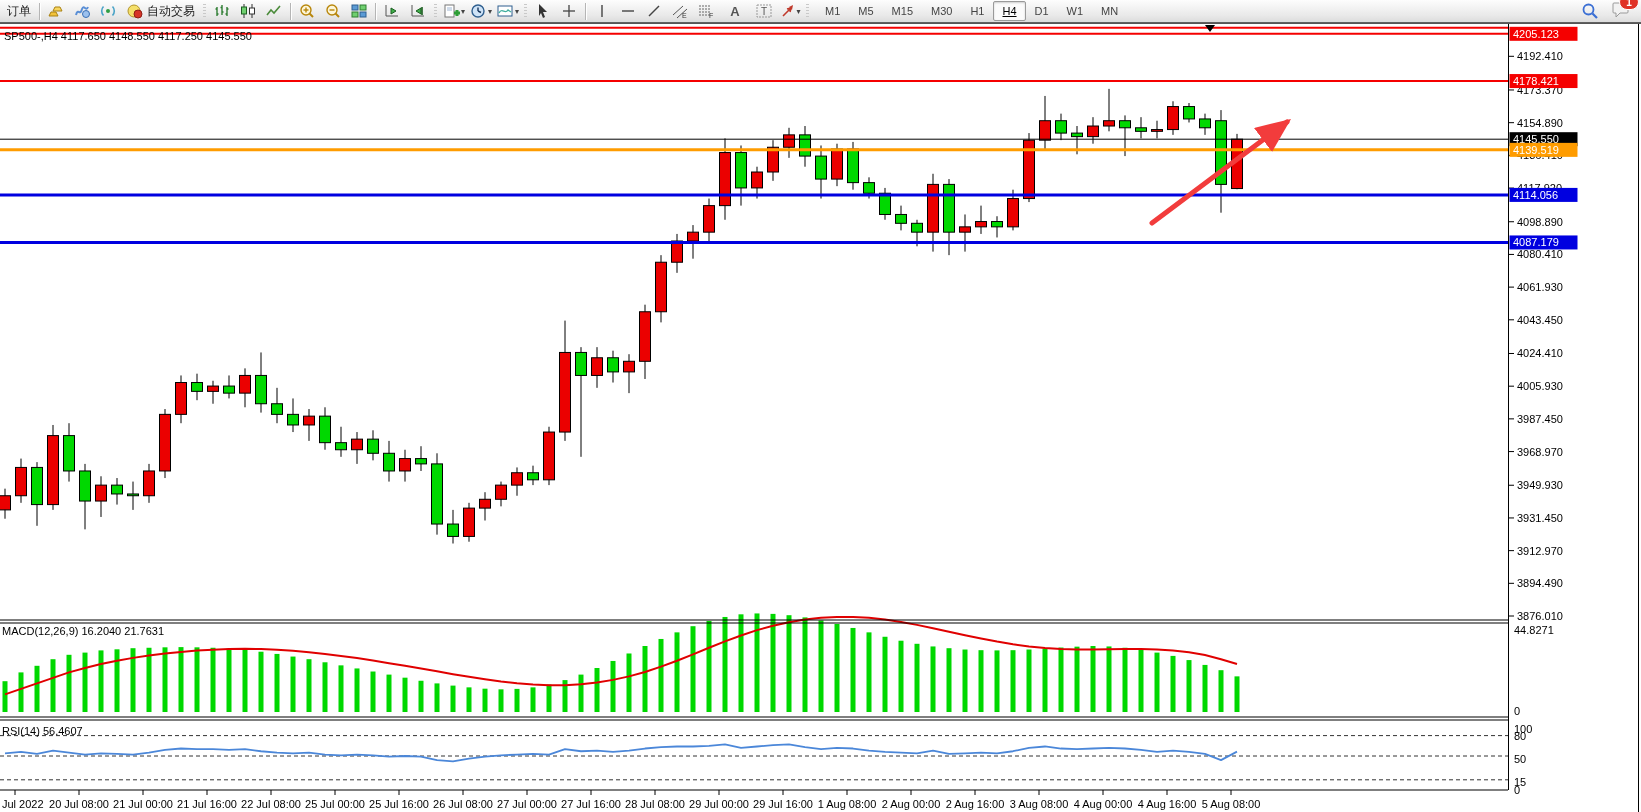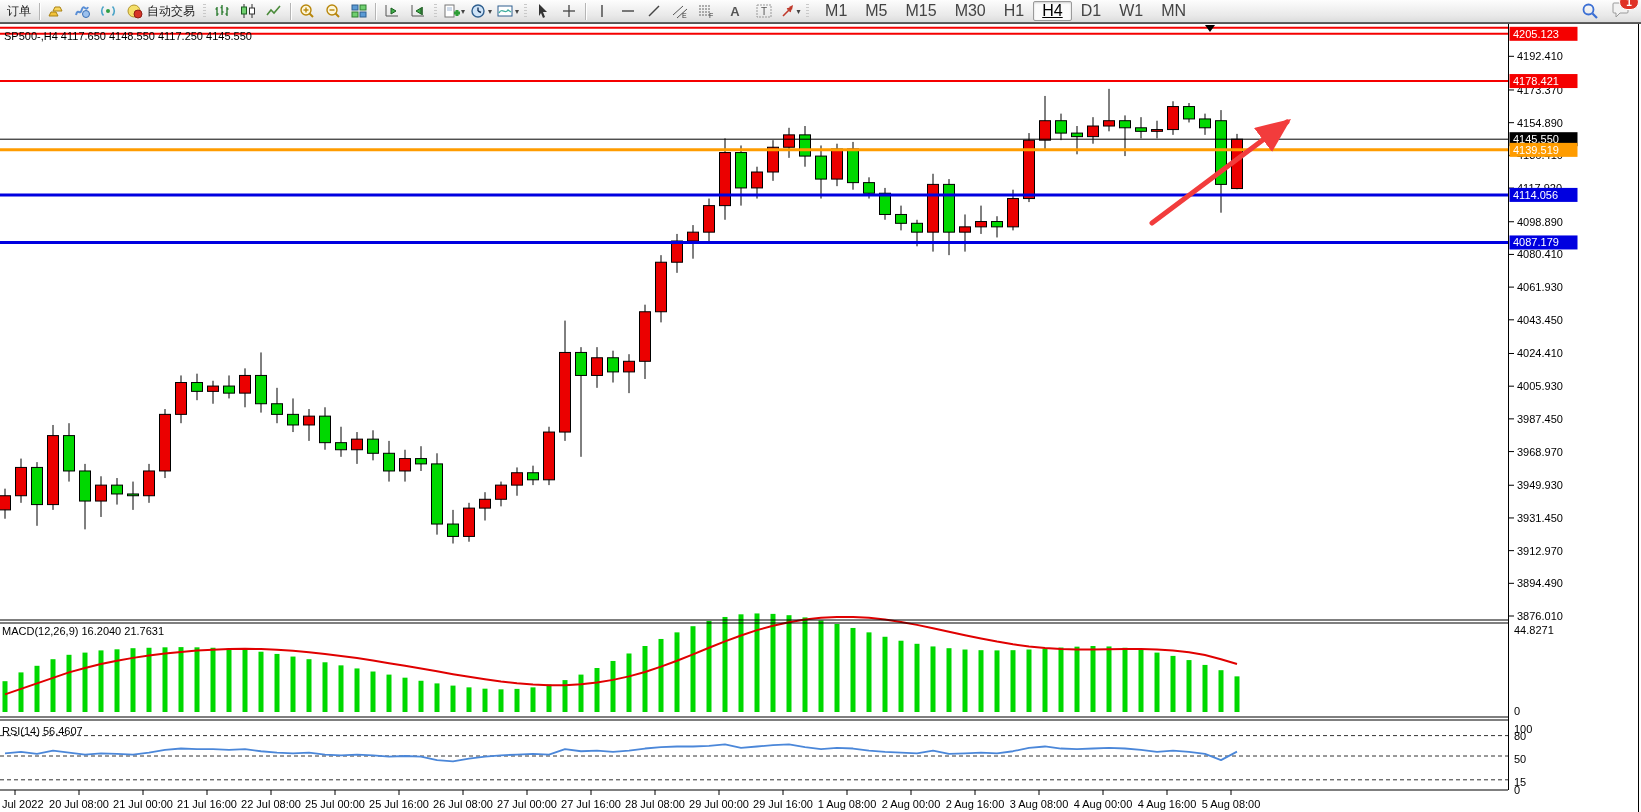--- a/index.html
+++ b/index.html
@@ -13,21 +13,21 @@
   .tbtn{height:20px;min-width:22px;display:flex;align-items:center;justify-content:center;
         border:1px solid transparent;border-radius:2px;background:transparent;padding:0 1px;
         font-family:"Liberation Sans",sans-serif;}
   .tbtn svg{display:block}
   .tbtn.textbtn{font-size:12px;color:#222;padding:0 4px;white-space:nowrap;}
   .caret{font-size:8px;color:#444;margin-left:1px;}
   .sep{width:1px;height:17px;background:#b5b5b5;margin:0 3px;box-shadow:1px 0 0 #fff;}
   .handle{width:3px;height:15px;margin:0 3px;
           background:repeating-linear-gradient(to bottom,#c9c9c9 0 1px,transparent 1px 3px);}
   .tfgroup{display:flex;align-items:center;margin-left:4px;}
-  .tfbtn{height:18px;padding:0 8px;display:flex;align-items:center;font-size:16px;color:#444;
+  .tfbtn{height:18px;padding:0 8px;display:flex;align-items:center;font-size:11px;color:#444;
          border:1px solid transparent;border-radius:2px;}
   .tfbtn.active{background:#fbfbfb;border:1px solid #9a9a9a;box-shadow:inset 0 1px 2px rgba(0,0,0,.18);color:#000;text-decoration:underline;}
   .right-icons{margin-left:auto;display:flex;align-items:center;margin-right:10px;gap:8px;}
   .chatwrap{position:relative;}
   .badge{position:absolute;top:-6px;right:-8px;min-width:14px;height:14px;border-radius:8px;
          background:#e03226;color:#fff;font-size:10px;font-weight:bold;display:flex;
          align-items:center;justify-content:center;padding:0 2px;border:1px solid #fff;}
   
   #cv{position:absolute;left:0;top:23px;}
   text{font-family:"Liberation Sans",sans-serif;}

